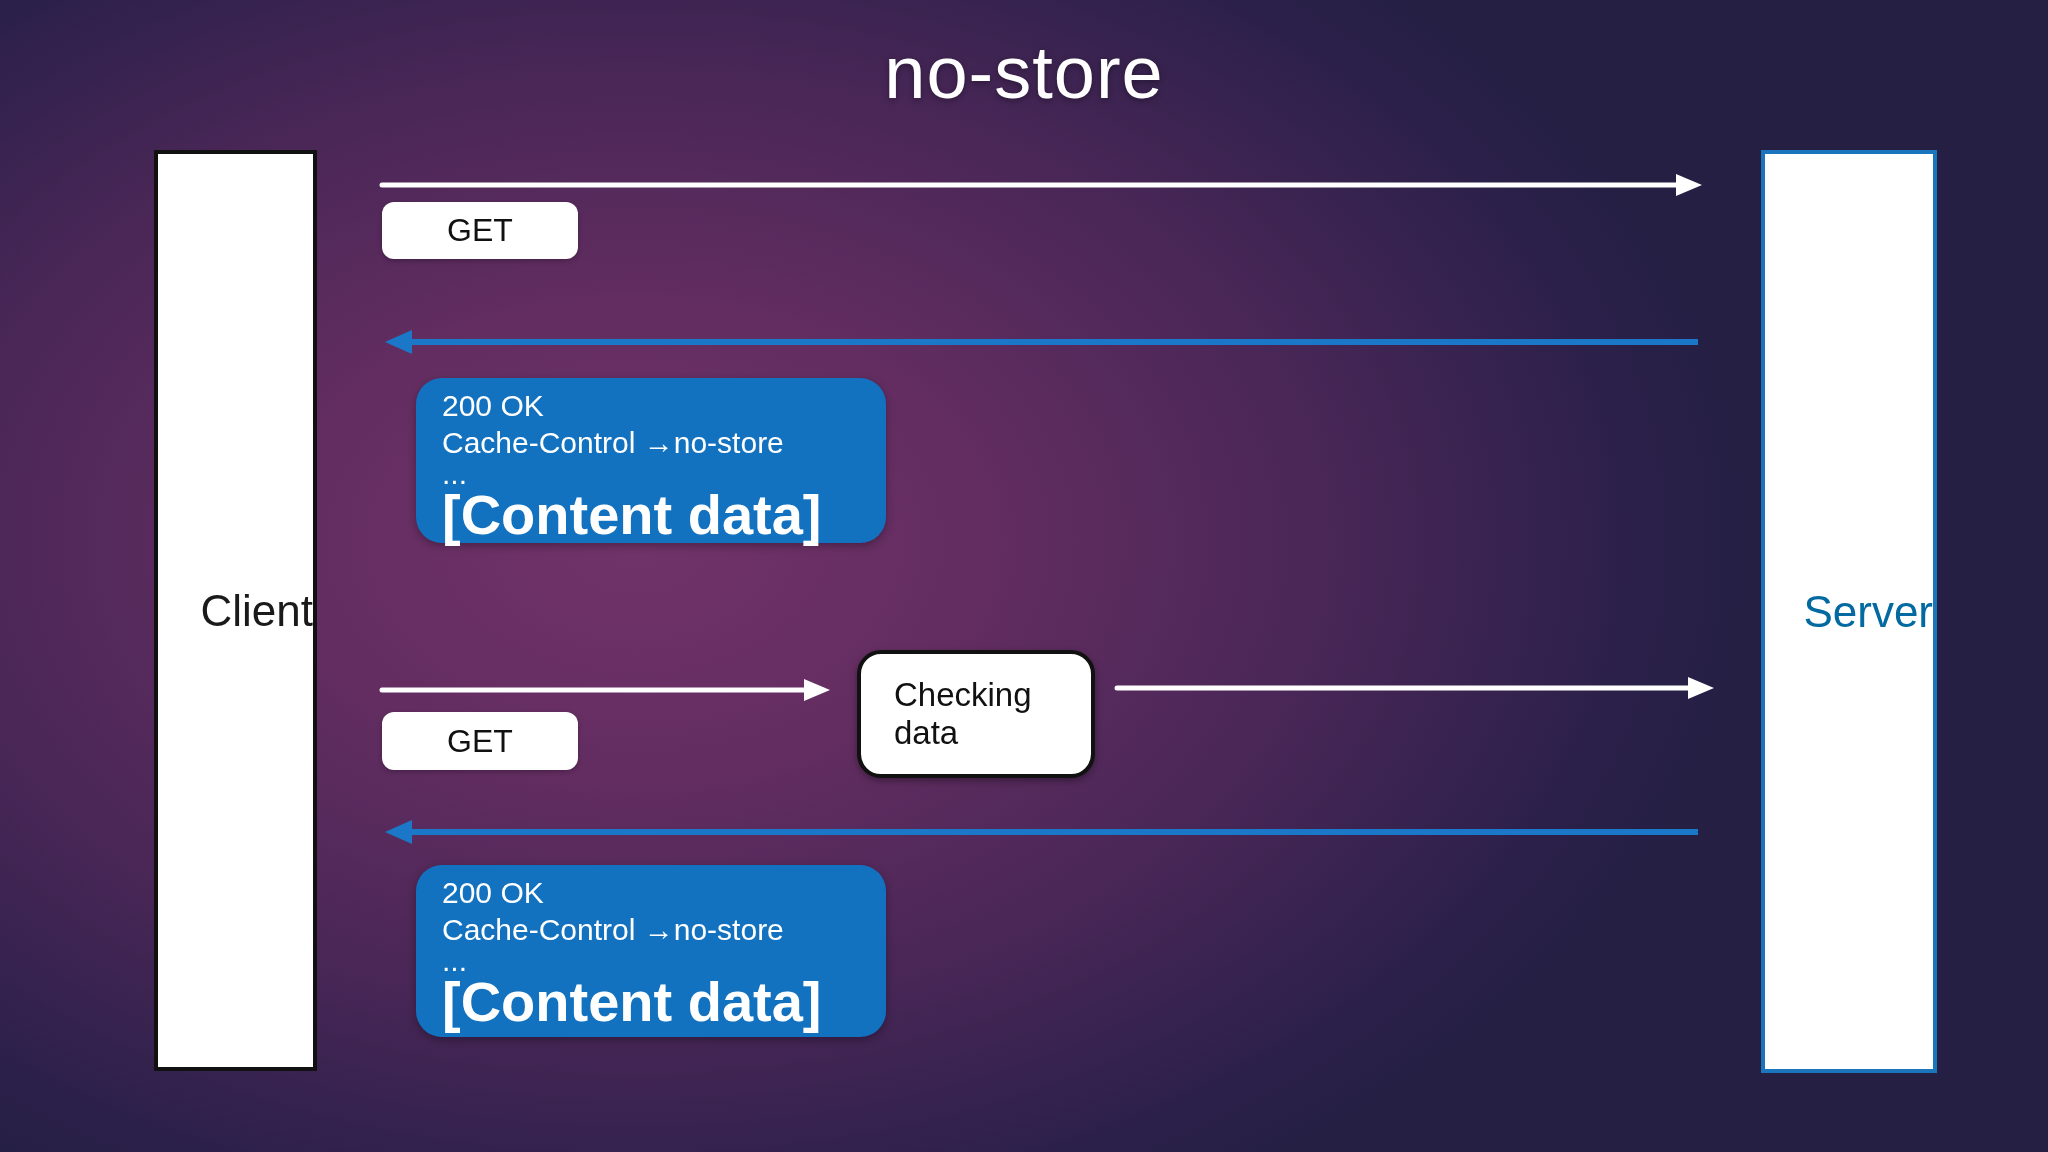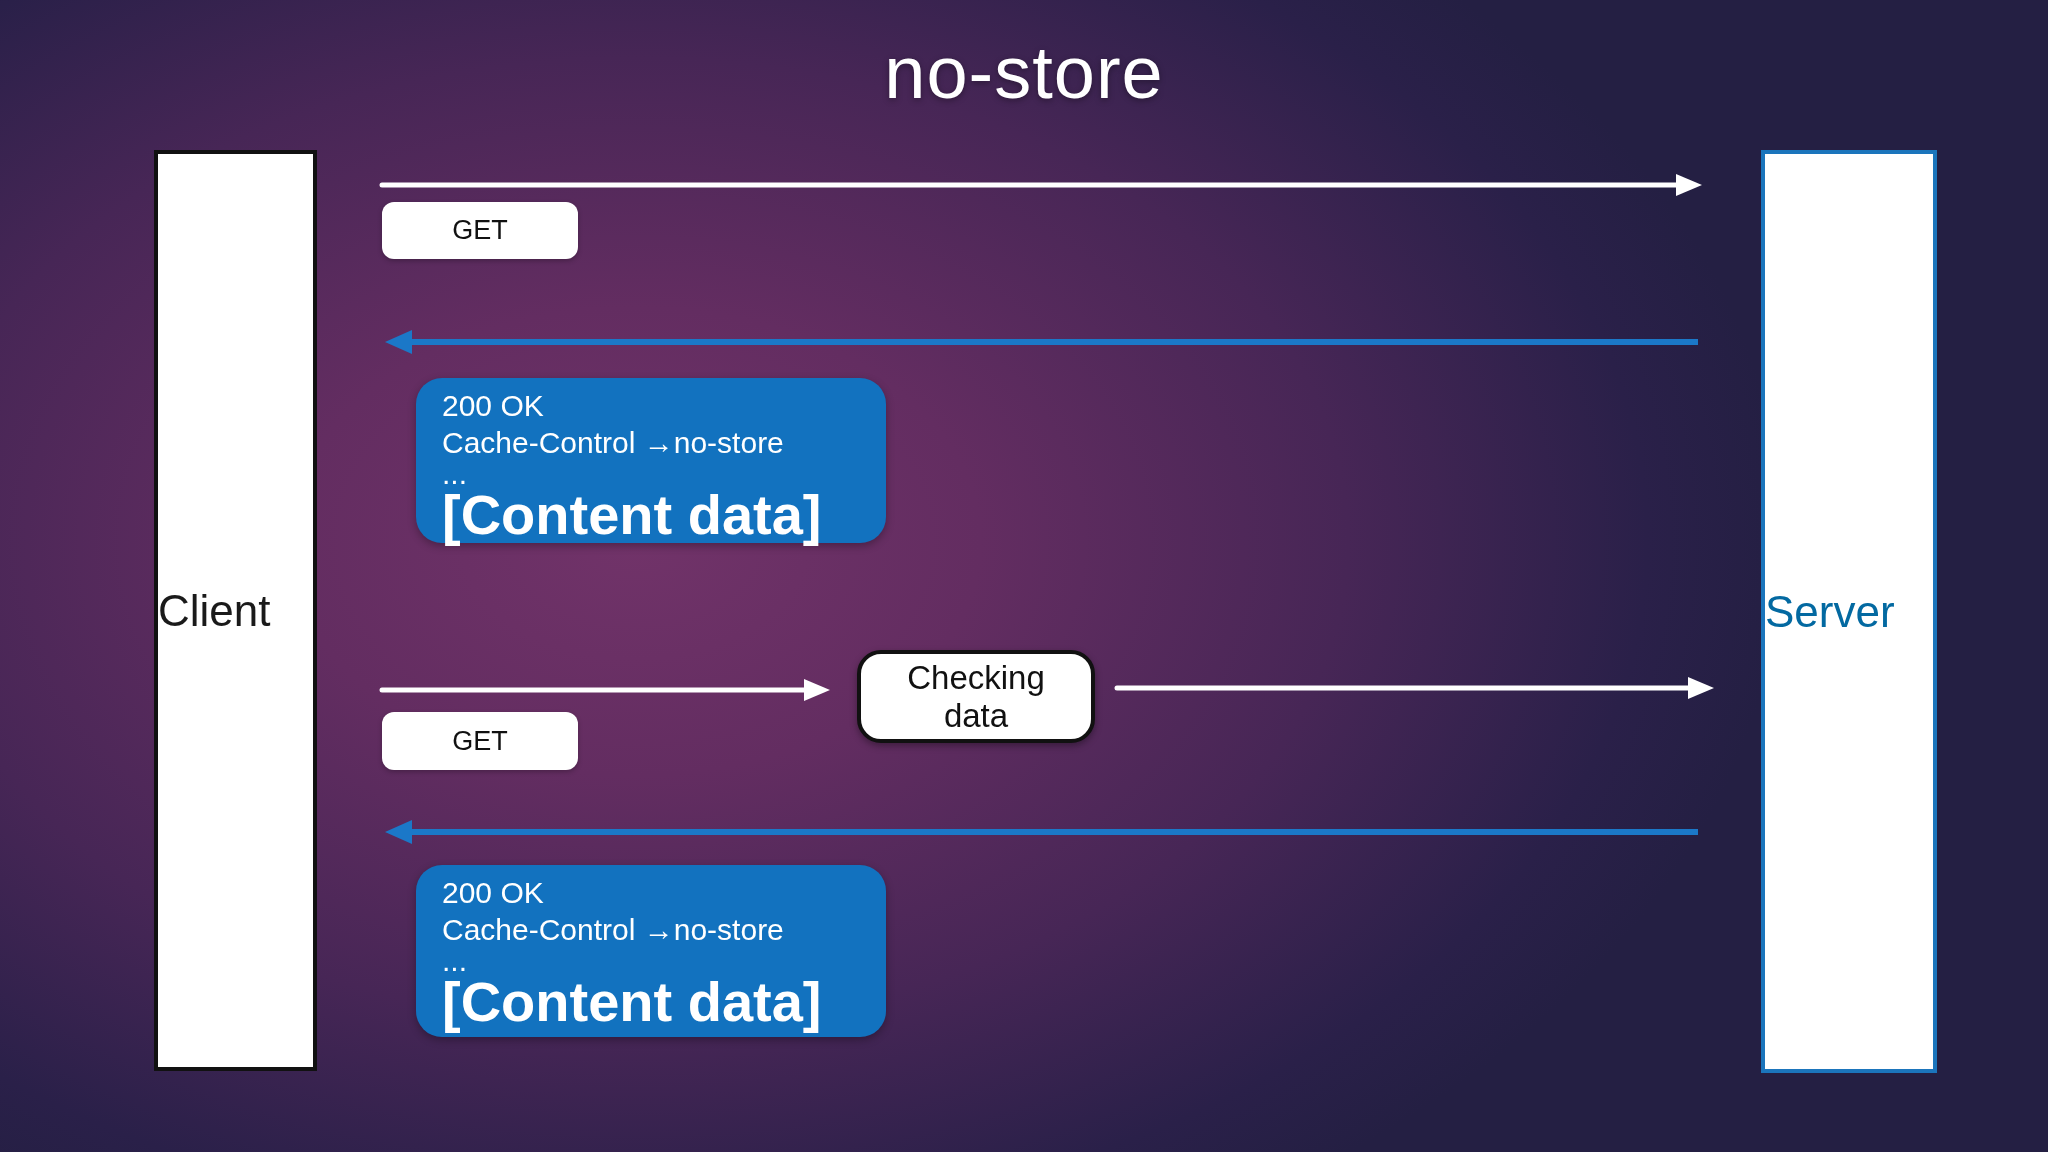--- a/index.html
+++ b/index.html
@@ -16,38 +16,38 @@
     text-align:center;
     color:#ffffff;
     font-size:74px;font-weight:300;letter-spacing:1px;
     margin:16px;
     text-shadow:0 2px 6px rgba(0,0,0,0.35);
   }
   .arrows{position:absolute;left:0;top:0;width:2048px;height:1152px;}
   .actor{
     position:absolute;
     background:#ffffff;
-    display:flex;align-items:center;justify-content:flex-start;
+    display:flex;align-items:center;justify-content:flex-end;
     box-sizing:border-box;
     font-size:44px;
   }
   .actor.client{
     left:154px;top:150px;width:163px;height:921px;
     border:4px solid #111111;color:#1a1a1a;
   }
   .actor.server{
     left:1761px;top:150px;width:176px;height:923px;
     border:4px solid #1b75bc;color:#0369a1;
   }
   .get-label{
     position:absolute;
     background:#ffffff;color:#111111;
     border-radius:12px;
     display:flex;align-items:center;justify-content:center;
-    font-size:27px;
+    font-size:32px;
     box-shadow:0 2px 5px rgba(0,0,0,0.25);
   }
   .get-label.get1{left:382px;top:202px;width:196px;height:57px;}
   .get-label.get2{left:382px;top:712px;width:196px;height:58px;}
   .response-box{
     position:absolute;
     width:470px;
     background:#1272bf;color:#ffffff;
     border-radius:26px;
     box-sizing:border-box;
@@ -55,27 +55,28 @@
     box-shadow:0 3px 8px rgba(0,0,0,0.3);
     margin-left:32px;
   }
   .response-box.r1{left:384px;top:378px;height:165px;}
   .response-box.r2{left:384px;top:865px;height:172px;}
   .response-box .status,.response-box .hdr{font-size:30px;line-height:37px;}
   .response-box .ellipsis{font-size:30px;line-height:26px;}
   .response-box .body{font-size:56px;font-weight:bold;line-height:52px;margin-top:2px;}
   .cache-box{
     position:absolute;
-    left:857px;top:650px;width:238px;height:93px;
+    left:857px;top:650px;width:238px;height:128px;
     background:#ffffff;color:#111111;
     border:4px solid #111111;border-radius:24px;
     box-sizing:border-box;
-    display:flex;flex-direction:column;align-items:center;justify-content:center;
+    display:flex;flex-direction:column;align-items:flex-start;justify-content:center;
     font-size:33px;line-height:38px;
     box-shadow:0 3px 7px rgba(0,0,0,0.35);
+    padding-left:33px;
   }
 </style>
 </head>
 <body>
 
 <div class="canvas">
 
   <h1 class="title">no-store</h1>
 
   <svg class="arrows" viewBox="0 0 2048 1152" xmlns="http://www.w3.org/2000/svg">

